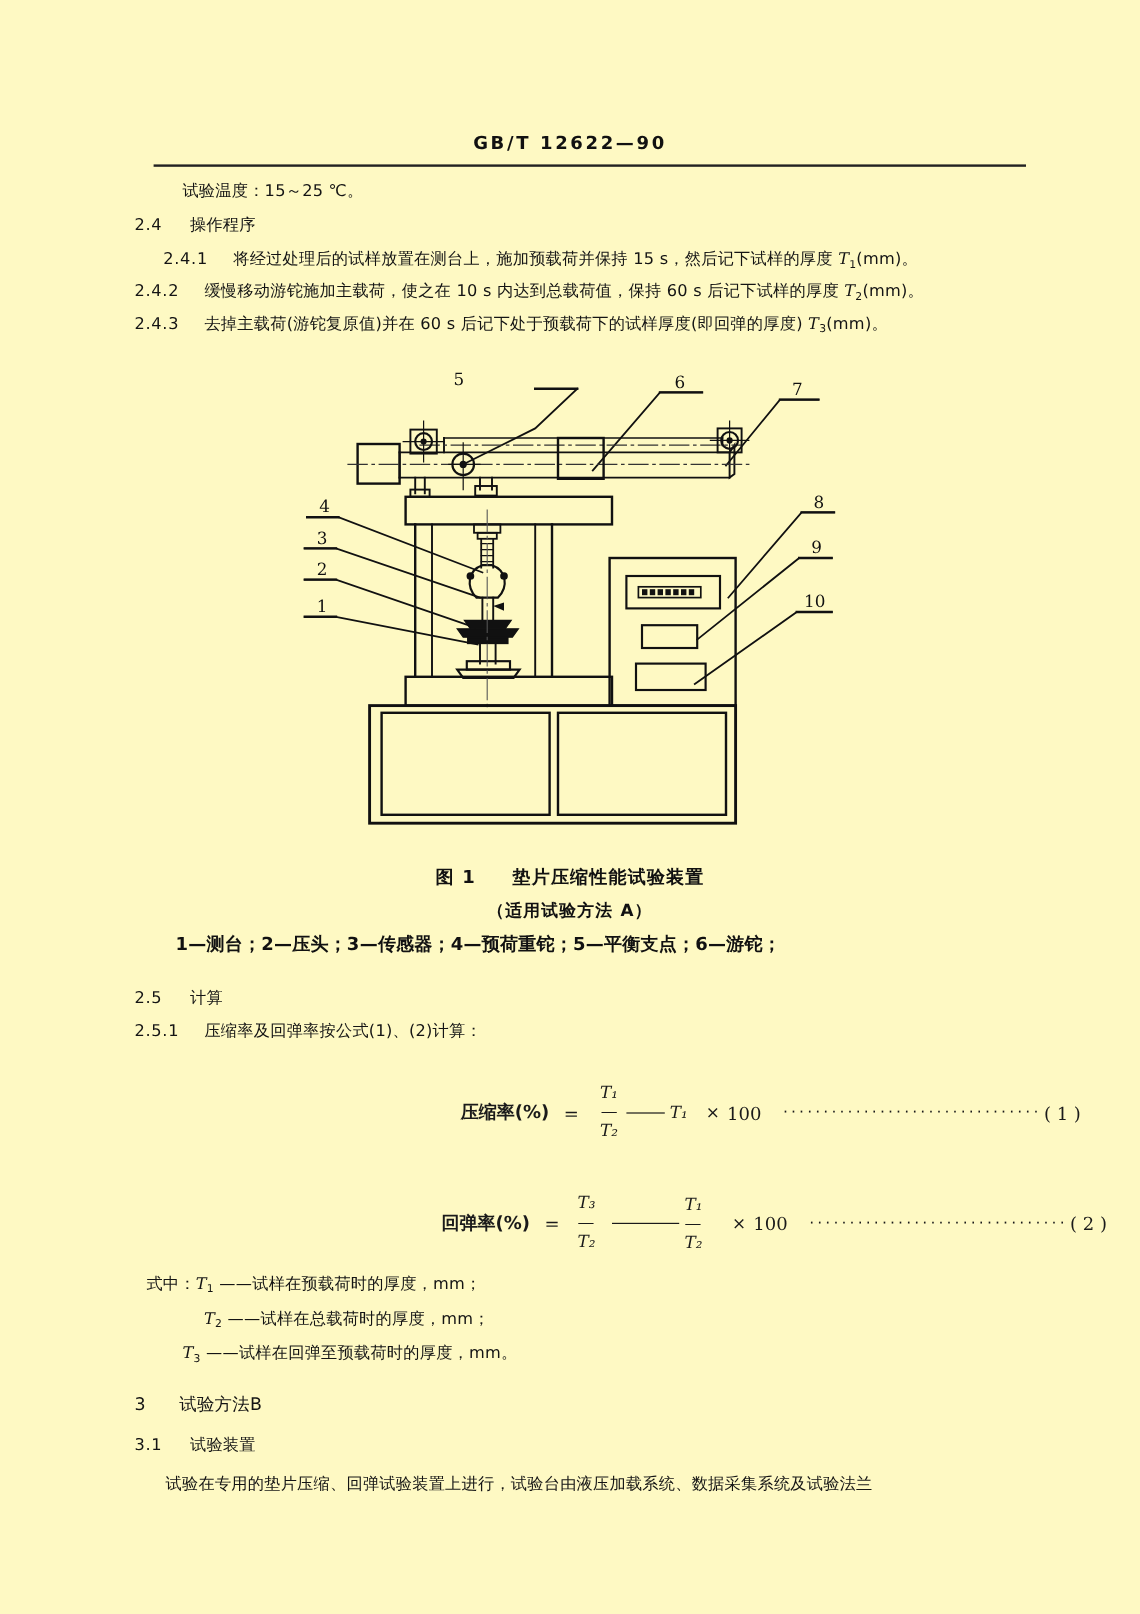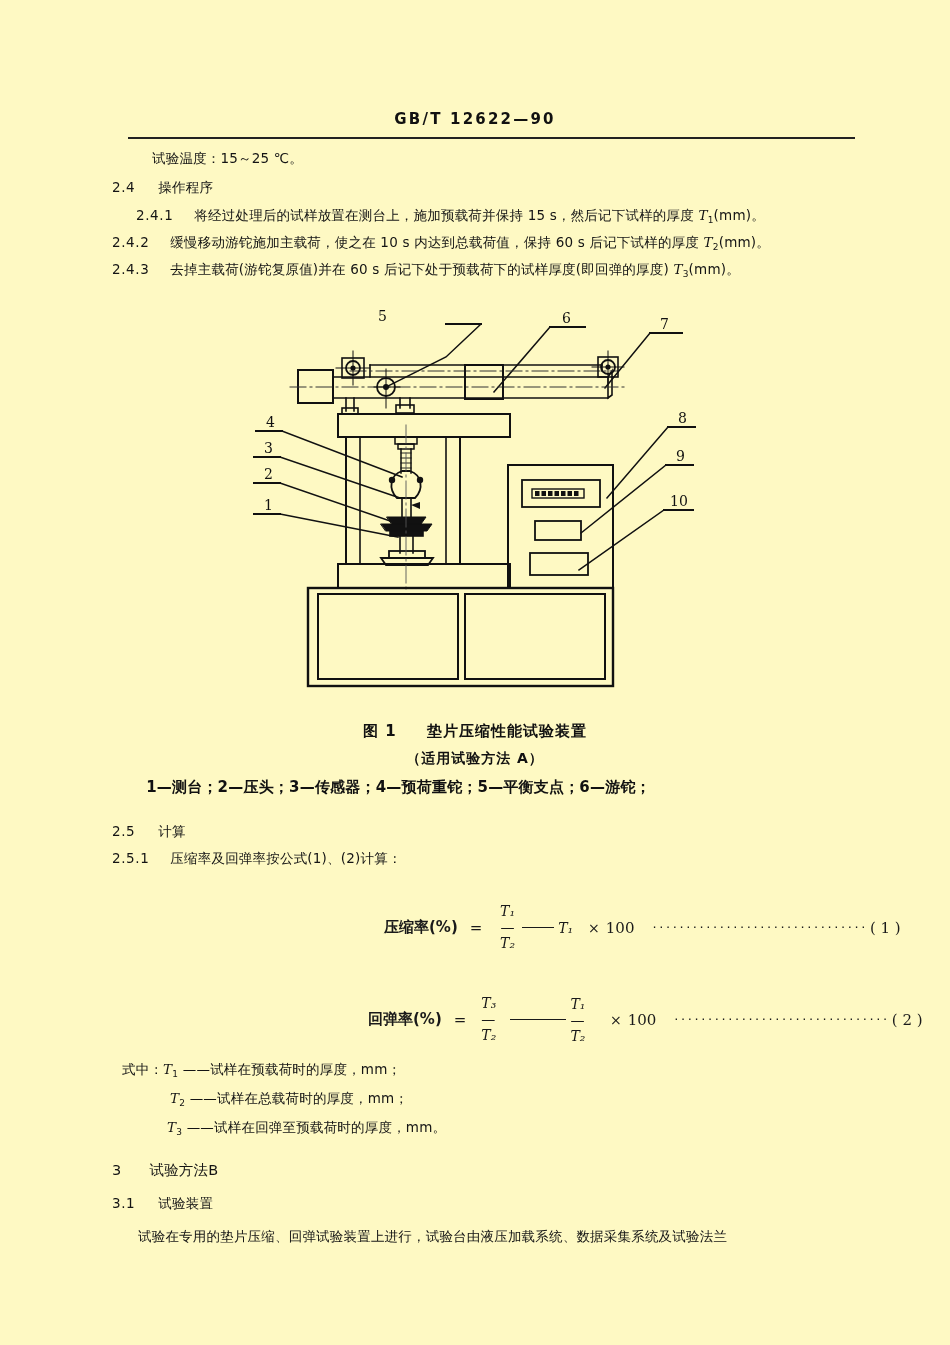--- a/index.html
+++ b/index.html
@@ -371,21 +371,21 @@
   </div>
 
   <div class="tx" style="left:122px; top:1061px;">
     <span>式中：</span><span class="ital">T</span><sub>1</sub>
     <span>——</span><span class="bold">试样在预载荷时的厚度，mm；</span>
   </div>
   <div class="tx" style="left:170px; top:1090px;">
     <span class="ital">T</span><sub>2</sub>
     <span>——</span><span class="bold">试样在总载荷时的厚度，mm；</span>
   </div>
-  <div class="tx" style="left:167px; top:1119px;">
+  <div class="tx" style="left:152px; top:1119px;">
     <span class="ital">T</span><sub>3</sub>
     <span>——</span><span class="bold">试样在回弹至预载荷时的厚度，mm。</span>
   </div>
 
   <div class="tx bold" style="left:112px; top:1161px; font-size:14.5px;">
     <span class="num">3</span>
     <span style="display:inline-block;width:18px"></span>
     <span>试验方法B</span>
   </div>
   <div class="tx bold" style="left:112px; top:1195px;">

